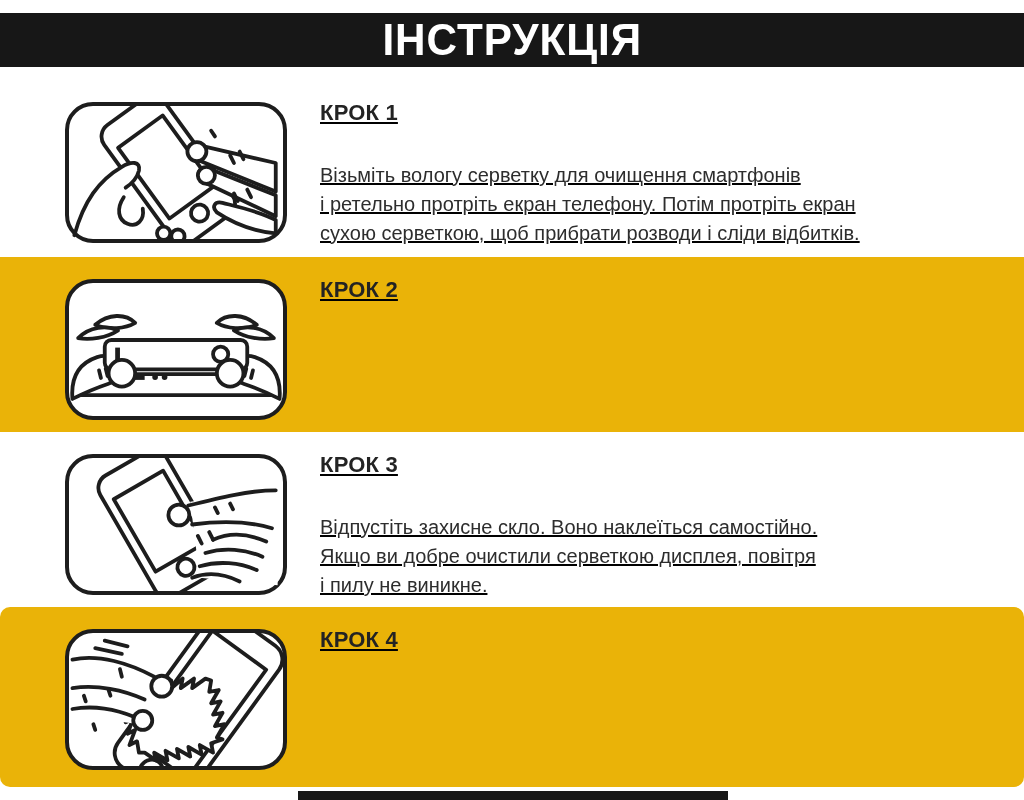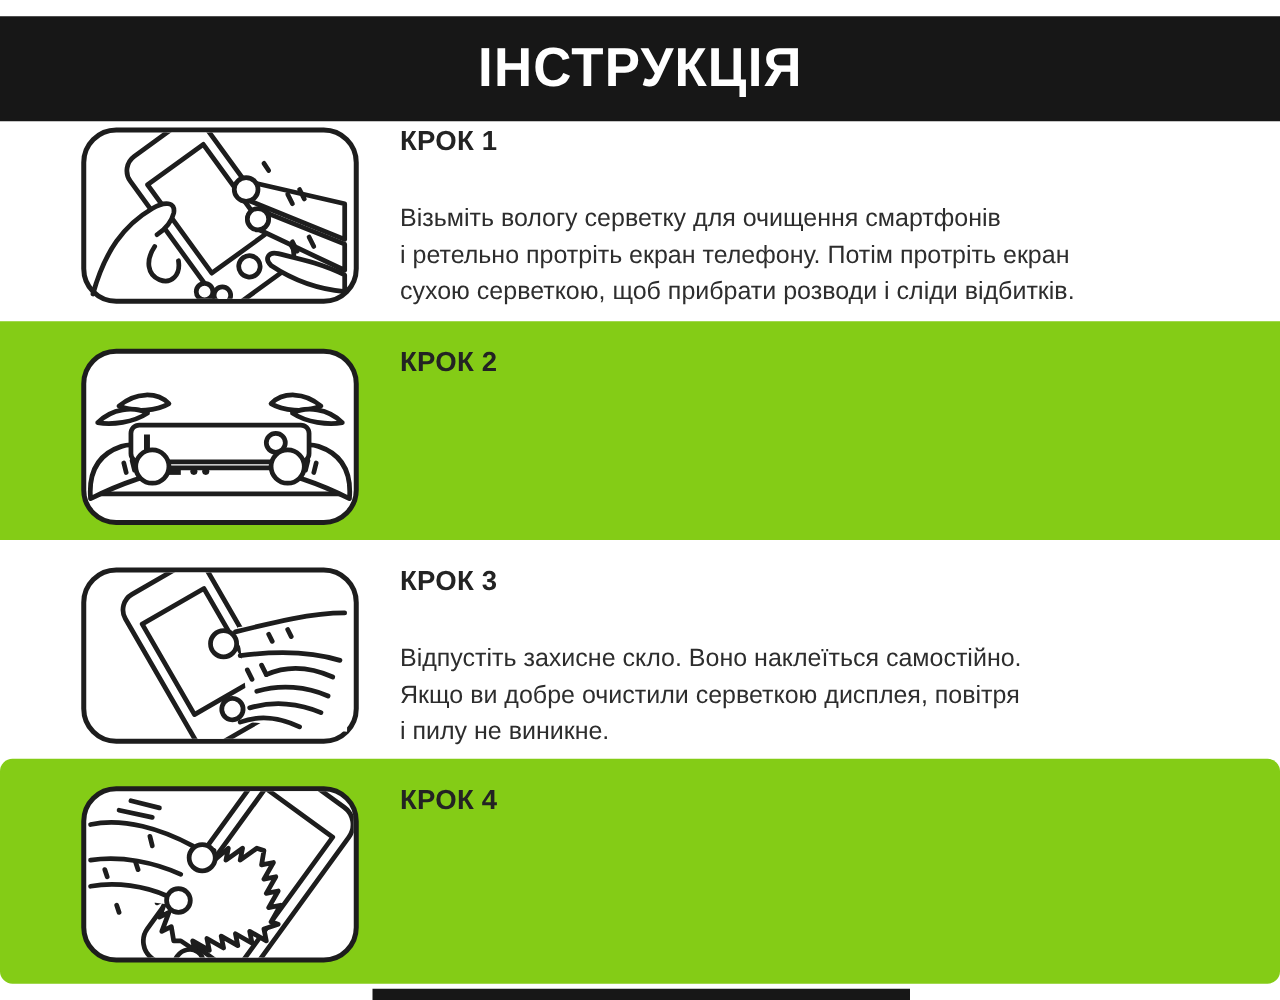--- a/index.html
+++ b/index.html
@@ -1,29 +1,29 @@
 <!DOCTYPE html>
 <html><head>
 <meta charset="utf-8">
 <style>
   html,body{margin:0;padding:0;}
   body{
     width:1024px;height:800px;position:relative;overflow:hidden;
     background:#ffffff;font-family:"Liberation Sans","DejaVu Sans",sans-serif;
   }
   .header{
-    position:absolute;top:13px;left:0;width:1024px;height:84px;
+    position:absolute;top:13px;left:0;width:1024px;height:54px;
     background:#171717;display:flex;align-items:center;justify-content:center;
   }
   .header-title{
     color:#ffffff;font-size:44px;font-weight:bold;letter-spacing:1px;
     transform:scaleX(.96);
   }
-  .row{position:absolute;left:0;width:1024px;display:flex;}
-  .row.alt{background:#84cc16;}
+  .row{position:absolute;left:0;width:1024px;display:flex;text-decoration:underline;}
+  .row.alt{background:#eab308;}
   .row-1{top:80px;height:177px;}
   .row-2{top:257px;height:175px;}
   .row-3{top:432px;height:175px;}
   .row-4{top:607px;height:180px;border-radius:10px;}
   .illus{
     margin:22px 0 0 65px;flex:0 0 auto;
     width:222px;height:141px;box-sizing:border-box;
     border:4px solid #1d1d1d;border-radius:28px;background:#ffffff;
   }
   .illus svg{display:block;width:100%;height:100%;}

